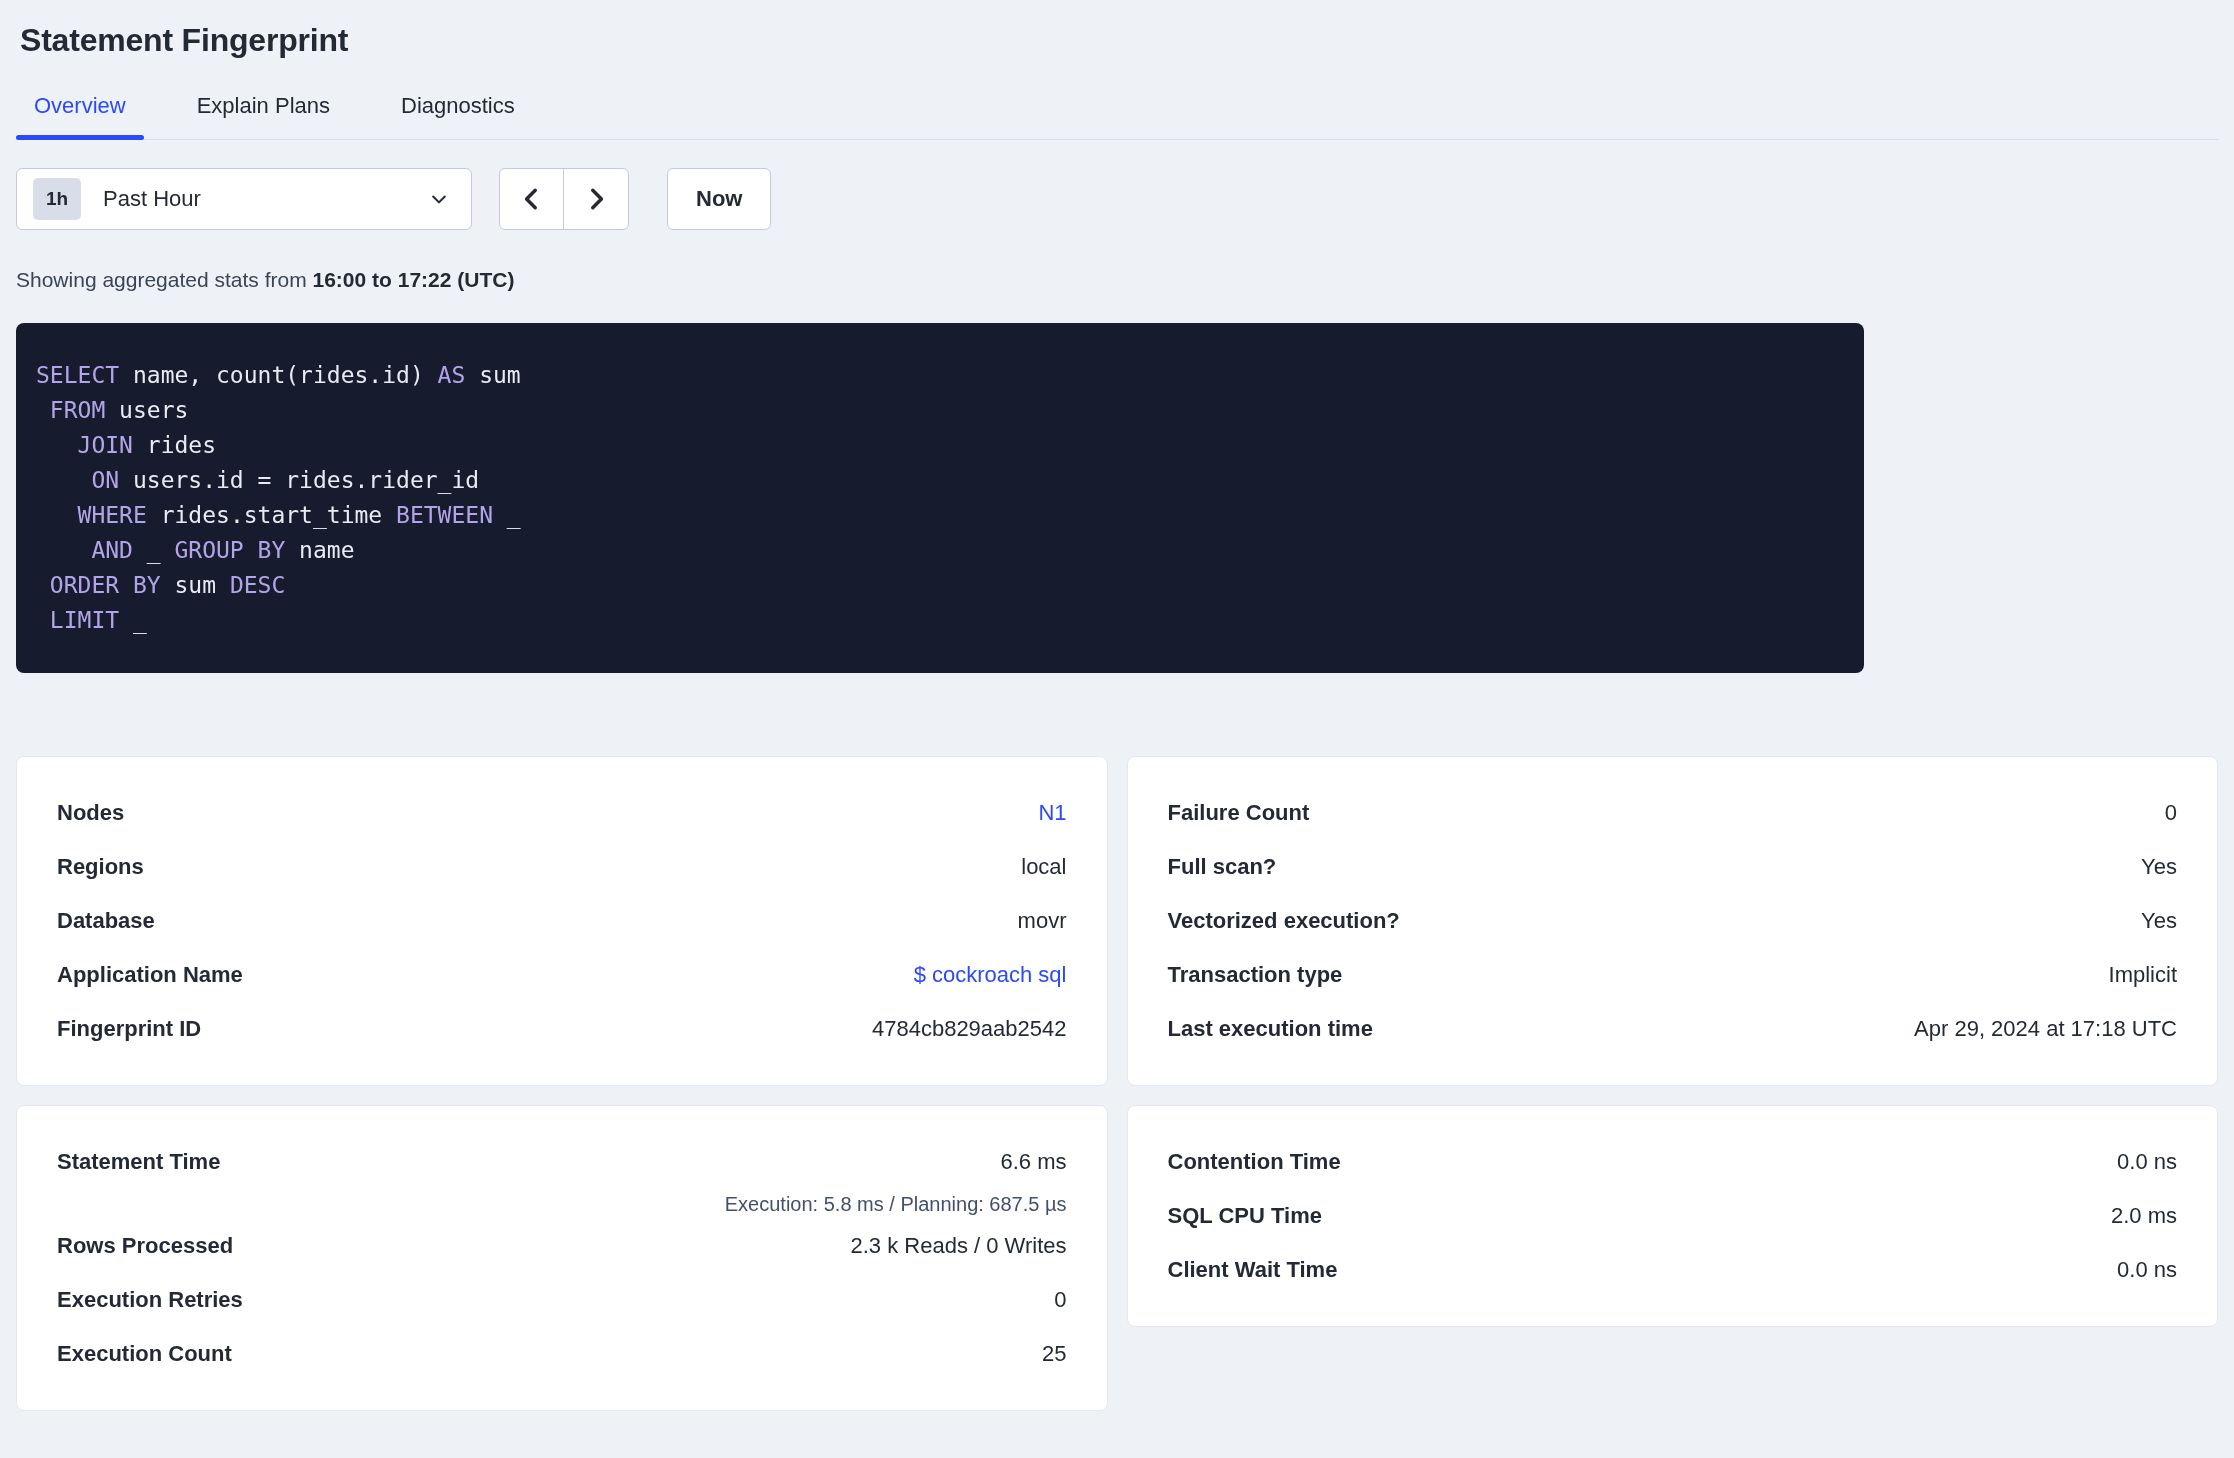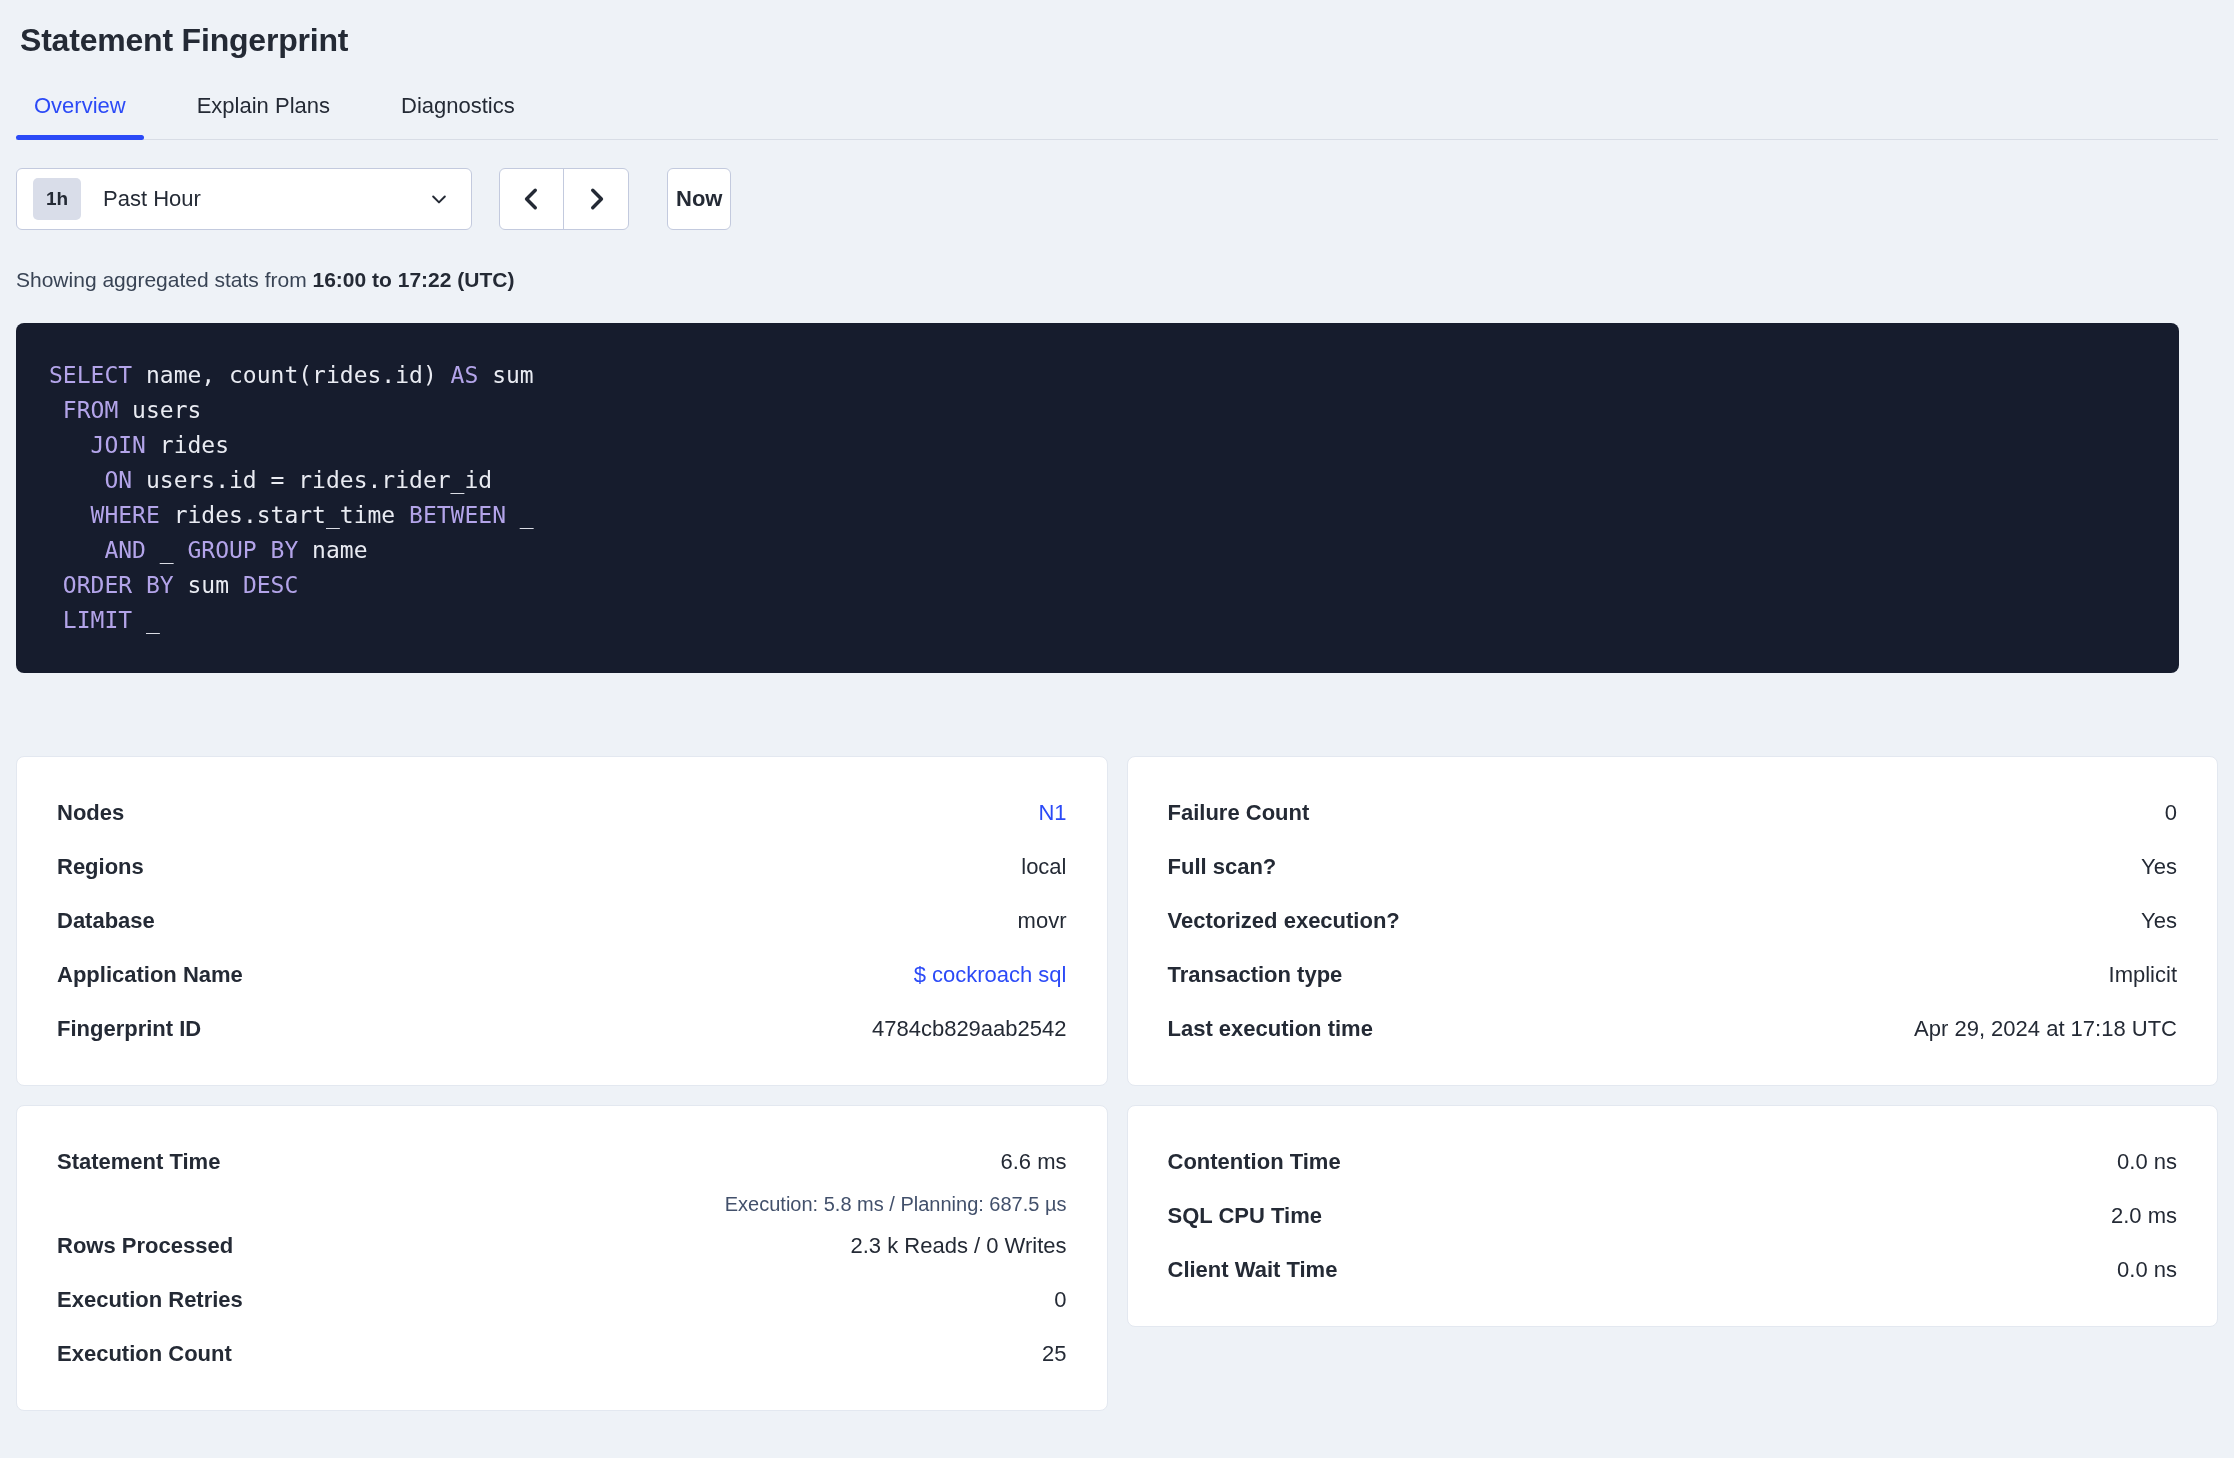--- a/index.html
+++ b/index.html
@@ -46,32 +46,32 @@
     font-size:19px; font-weight:700; color:#242a35;
   }
   .time-label { font-size:22px; margin-left:22px; color:#242a35; flex:1; }
   .arrow-group { margin-left:27px; width:130px; padding:0; overflow:hidden; }
   .arrow-cell {
     width:65px; height:100%; display:flex; align-items:center; justify-content:center;
     cursor:pointer;
   }
   .arrow-cell:first-child { border-right:1px solid #c3cade; }
   .now-button {
-    margin-left:38px; padding:0 8px; font-size:22px; font-weight:700; color:#242a35;
+    margin-left:38px; padding:0 28px; font-size:22px; font-weight:700; color:#242a35;
     justify-content:center;
   }
 
   
   .stats-line { margin-top:38px; font-size:21px; color:#394455; }
   .stats-line b { color:#242a35; font-weight:700; }
 
   
   .sql-box {
     margin-top:31px; background:#161c2d; border-radius:8px;
-    padding:35px 33px; height:350px; width:2163px;
+    padding:35px 20px; height:350px; width:1848px;
   }
   .sql-line {
     font-family:"DejaVu Sans Mono","Liberation Mono",monospace;
     font-size:23px; line-height:35px; white-space:pre; color:#e9ebf2;
   }
   .sql-line .kw { color:#b3a4e9; }
 
   
   .cards {
     margin-top:83px;

